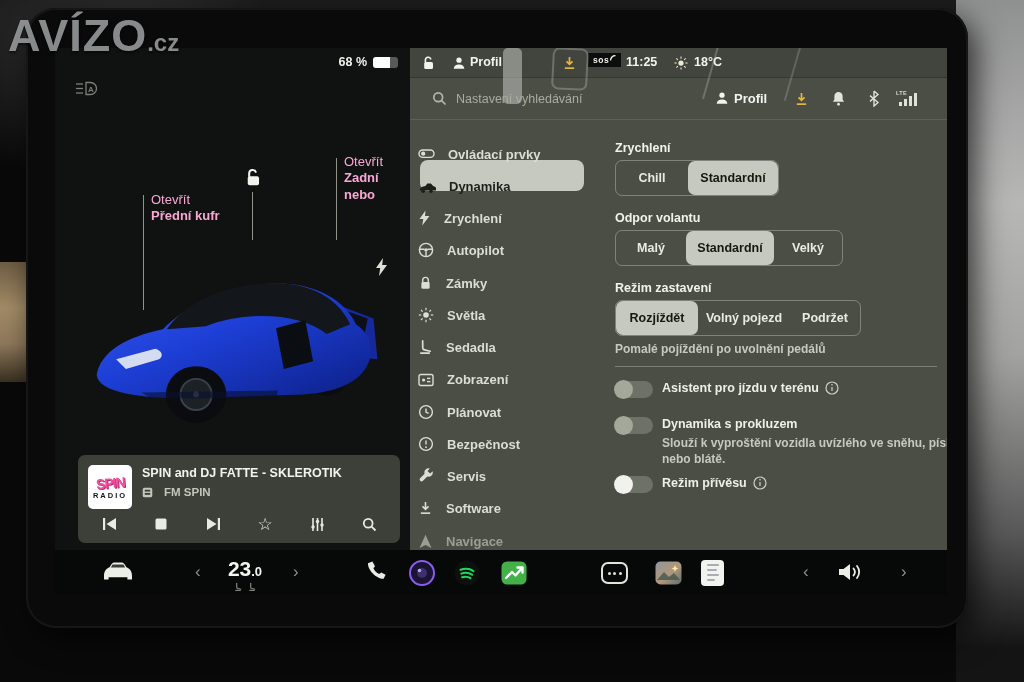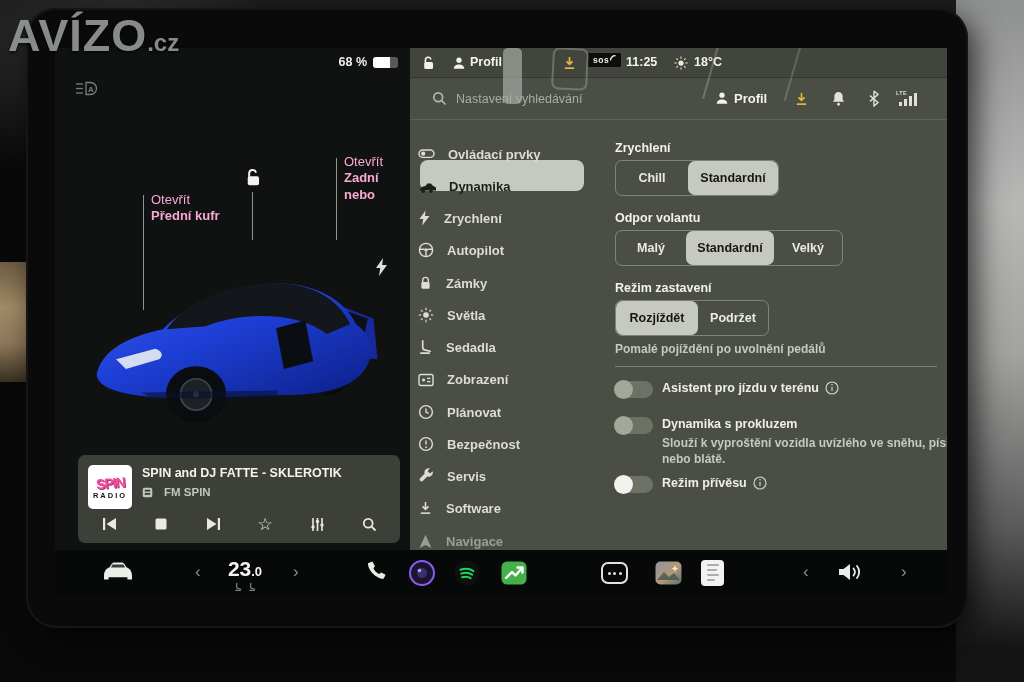--- a/index.html
+++ b/index.html
@@ -430,20 +430,21 @@
           <div class="abs sec-label" style="left:0;top:91px;">Odpor volantu</div>
           <div class="abs seg" style="left:0;top:110px;">
             <div style="width:70px;">Malý</div>
             <div class="sel" style="width:88px;">Standardní</div>
             <div style="width:68px;">Velký</div>
           </div>
 
           <div class="abs sec-label" style="left:0;top:161px;">Režim zastavení</div>
           <div class="abs seg" style="left:0;top:180px;">
             <div class="sel" style="width:82px;">Rozjíždět</div>
+            <div style="width:92px;">Volný pojezd</div>
             <div style="width:70px;">Podržet</div>
           </div>
           <div class="abs muted" style="left:0;top:222px;">Pomalé pojíždění po uvolnění pedálů</div>
 
           <div class="abs divider" style="left:0;top:246px;"></div>
 
           <div class="abs tglrow" style="left:0;top:261px;">
             <div class="tgl">
                 <div class="knob"></div>
               </div>

